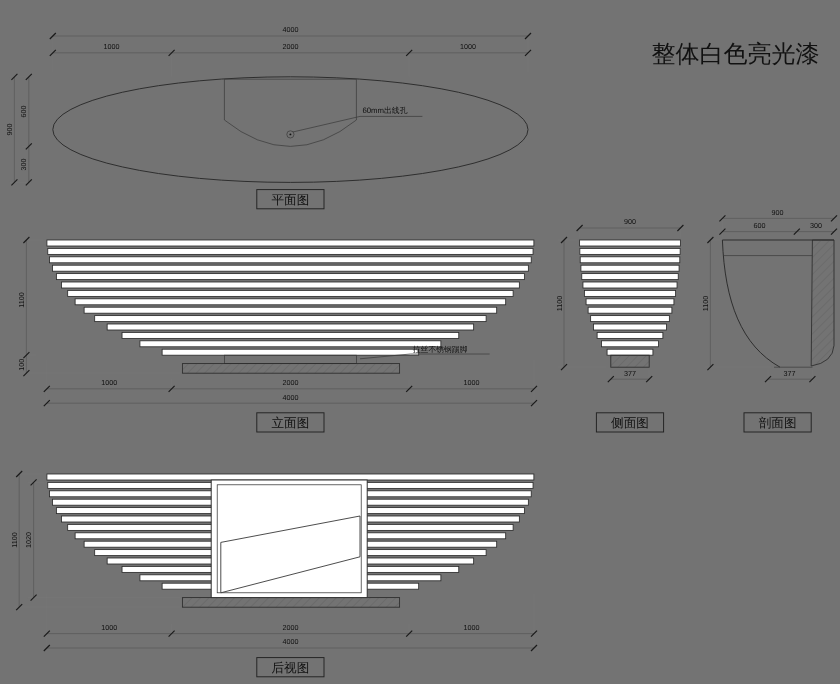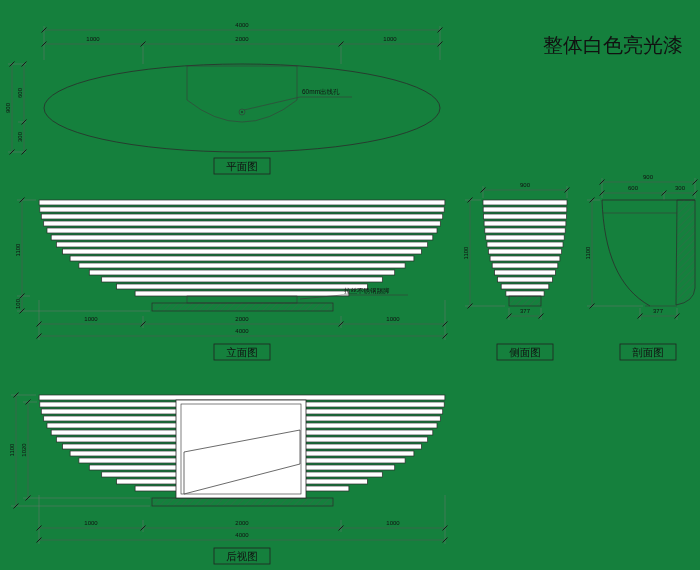--- a/index.html
+++ b/index.html
@@ -1,16 +1,16 @@
 <!DOCTYPE html>
 <html><head>
 <meta charset="utf-8">
 <style>
   html,body{margin:0;padding:0;background:#fff;}
-  .stage{position:relative;width:700px;height:570px;background:#15803d;overflow:hidden;text-decoration:underline;}
+  .stage{position:relative;width:700px;height:570px;background:#737373;overflow:hidden;text-decoration:underline;}
   svg{display:block;}
   .shape{fill:none;stroke:#2b2b2b;stroke-width:.8;}
   .thin{fill:none;stroke:#3a3a3a;stroke-width:.6;}
   .slat{fill:#fff;stroke:#2b2b2b;stroke-width:.7;}
   .dimline{stroke:#555;stroke-width:.55;fill:none;}
   .ext{stroke:#777;stroke-width:.45;fill:none;}
   .tick{stroke:#1a1a1a;stroke-width:1;fill:none;}
   .hatch{fill:url(#hatchP);stroke:#2b2b2b;stroke-width:.7;}
   text{fill:#111;font-family:"Liberation Sans","DejaVu Sans",sans-serif;}
   text.d{font-size:6px;text-anchor:middle;}

